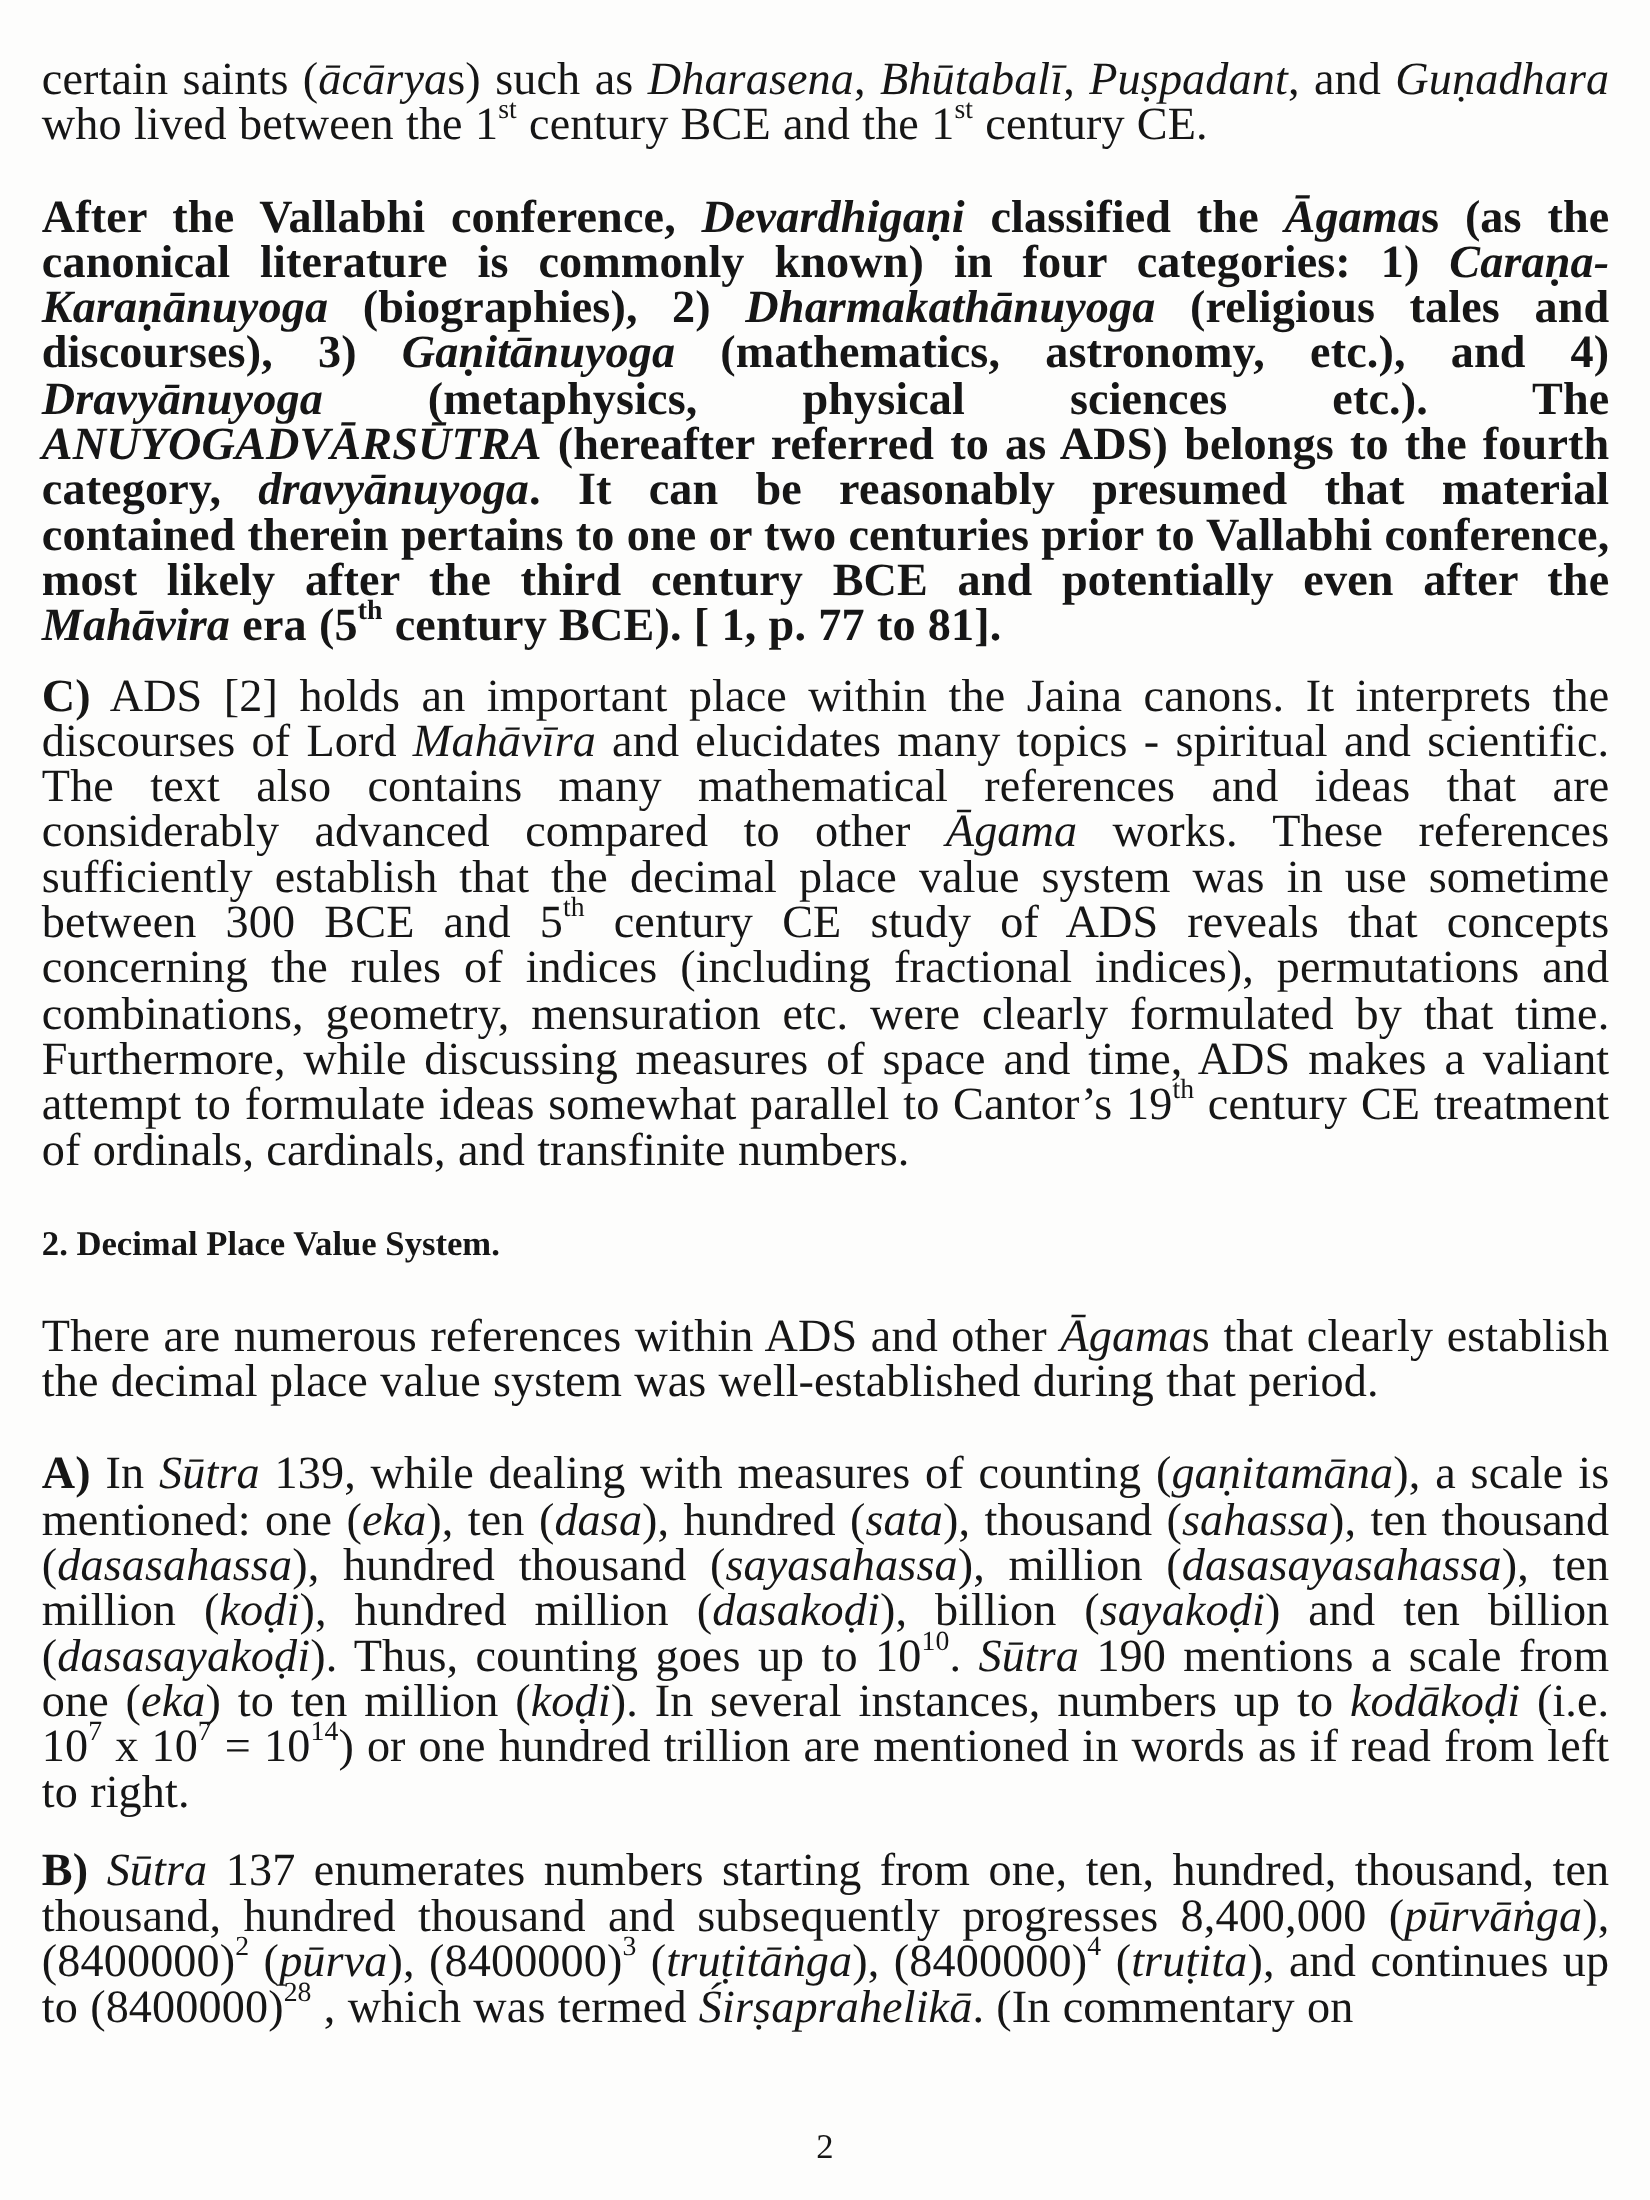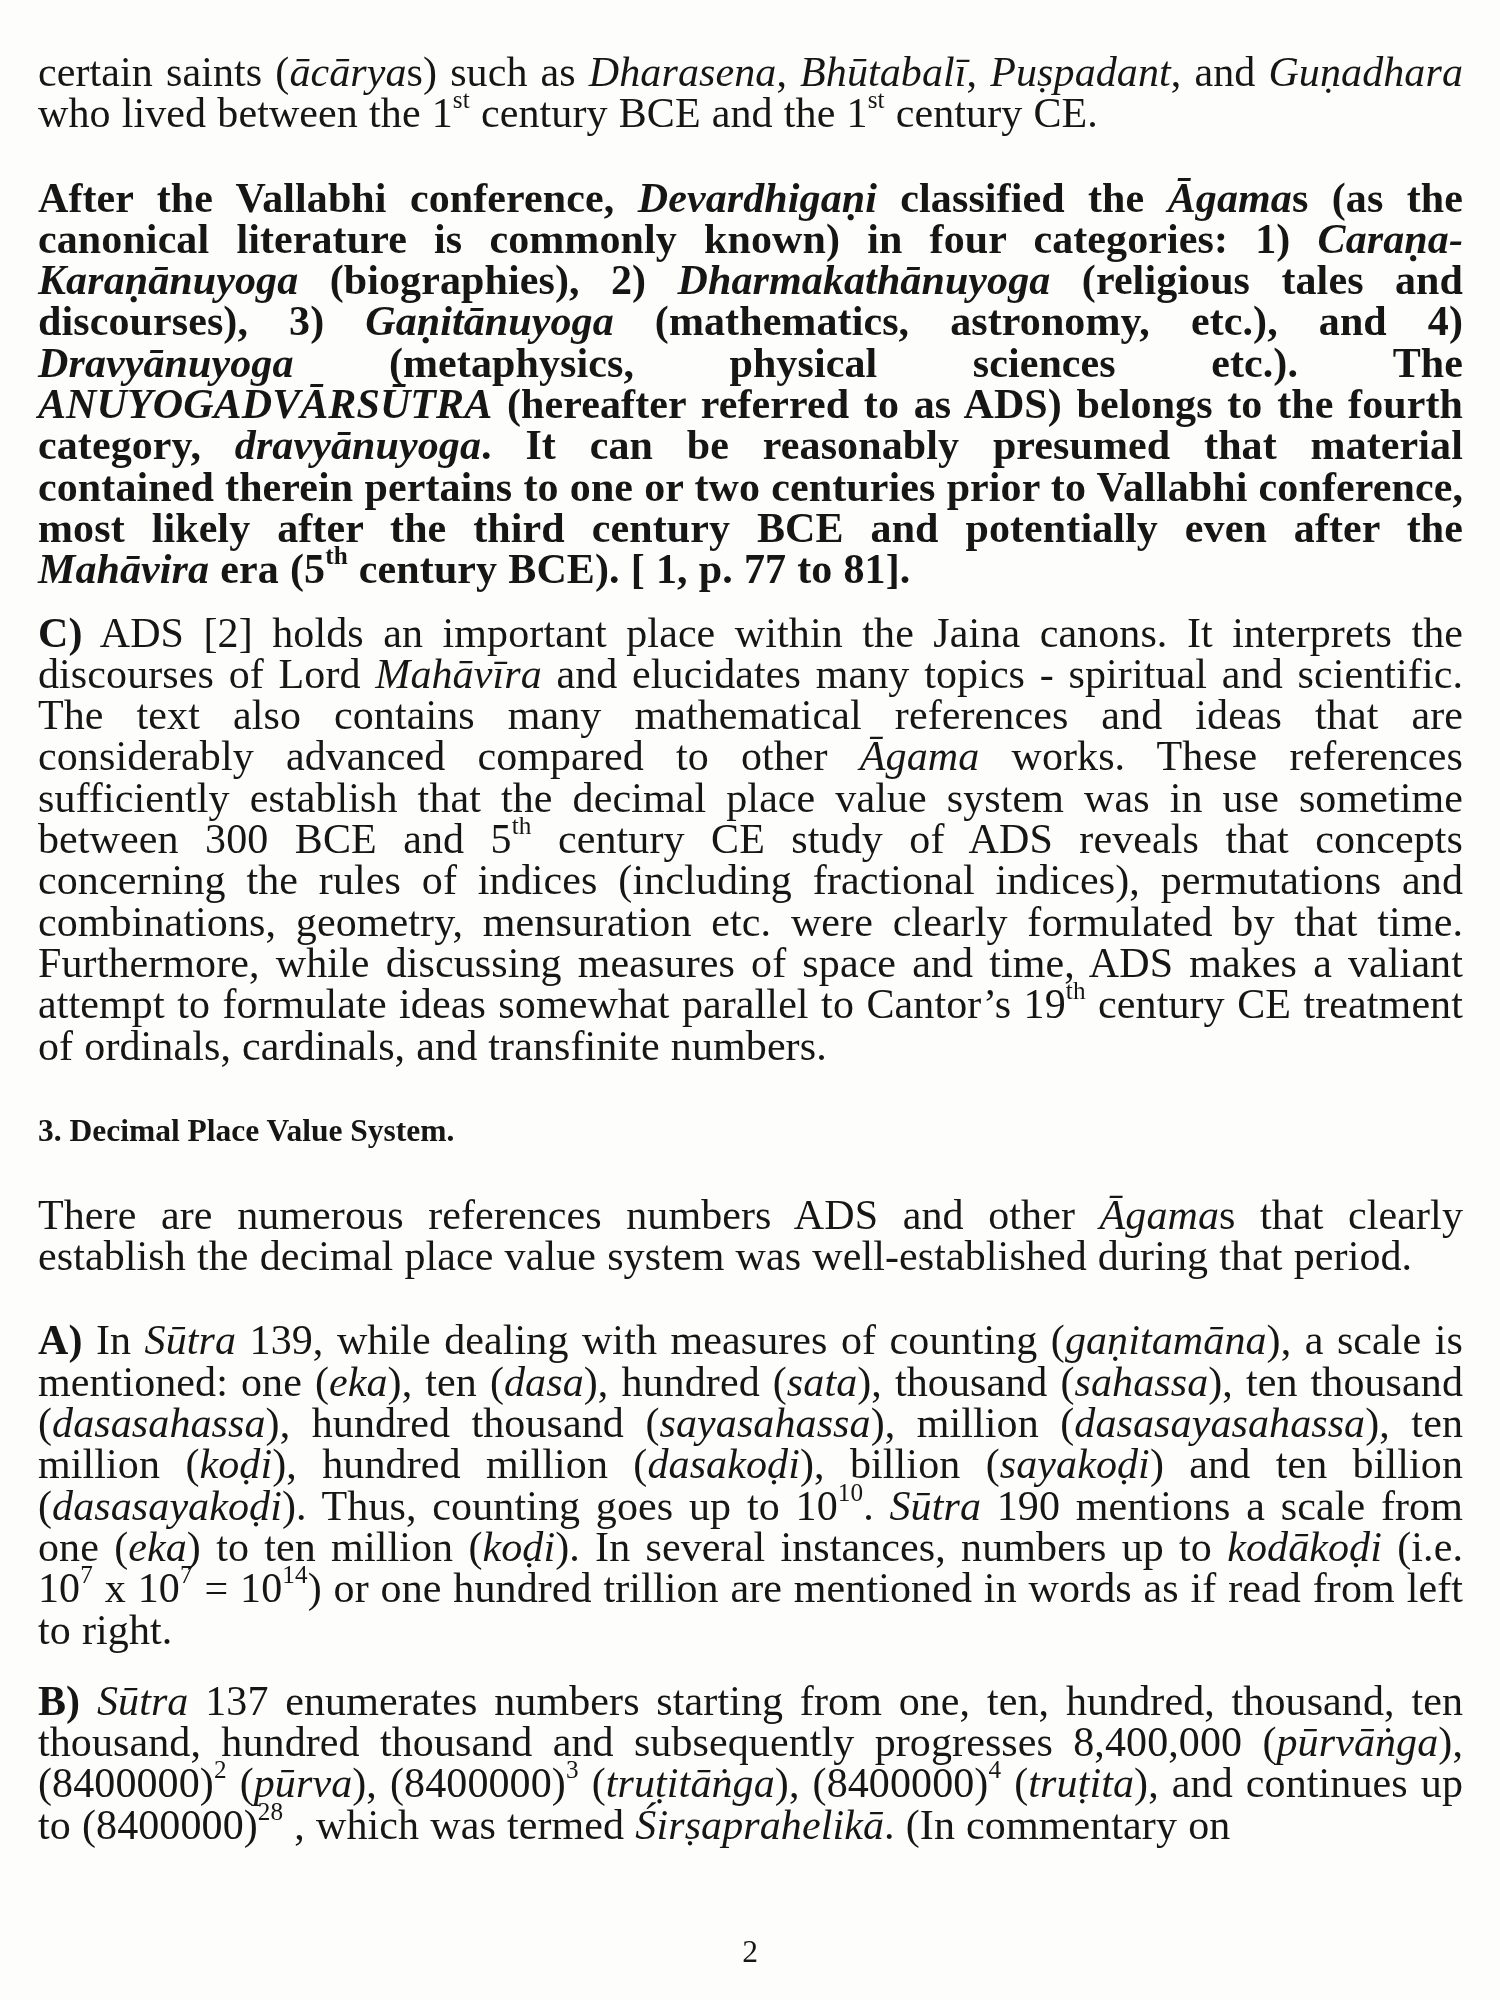--- a/index.html
+++ b/index.html
@@ -60,20 +60,20 @@
     }
   </style>
 </head>
 <body>
 
 <div class="page">
   <p class="para" id="p-intro-cont"><span>certain saints (</span><span class="seg-i">ācārya</span><span>s) such as </span><span class="seg-i">Dharasena</span><span>, </span><span class="seg-i">Bhūtabalī</span><span>, </span><span class="seg-i">Puṣpadant</span><span>, and </span><span class="seg-i">Guṇadhara</span><span> who lived between the 1</span><sup>st</sup><span> century BCE and the 1</span><sup>st</sup><span> century CE.</span></p>
   <p class="para" id="p-vallabhi"><span>After the Vallabhi conference, </span><span class="seg-i">Devardhigaṇi</span><span> classified the </span><span class="seg-i">Āgama</span><span>s (as the canonical literature is commonly known) in four categories: 1) </span><span class="seg-i">Caraṇa-Karaṇānuyoga</span><span> (biographies), 2) </span><span class="seg-i">Dharmakathānuyoga</span><span> (religious tales and discourses), 3) </span><span class="seg-i">Gaṇitānuyoga</span><span> (mathematics, astronomy, etc.), and 4) </span><span class="seg-i">Dravyānuyoga</span><span> (metaphysics, physical sciences etc.). The </span><span class="seg-i">ANUYOGADVĀRSŪTRA</span><span> (hereafter referred to as ADS) belongs to the fourth category, </span><span class="seg-i">dravyānuyoga</span><span>. It can be reasonably presumed that material contained therein pertains to one or two centuries prior to Vallabhi conference, most likely after the third century BCE and potentially even after the </span><span class="seg-i">Mahāvira</span><span> era (5</span><sup>th</sup><span> century BCE). [ 1, p. 77 to 81].</span></p>
   <p class="para" id="p-c"><span class="seg-b">C)</span><span> ADS [2] holds an important place within the Jaina canons. It interprets the discourses of Lord </span><span class="seg-i">Mahāvīra</span><span> and elucidates many topics - spiritual and scientific. The text also contains many mathematical references and ideas that are considerably advanced compared to other </span><span class="seg-i">Āgama</span><span> works. These references sufficiently establish that the decimal place value system was in use sometime between 300 BCE and 5</span><sup>th</sup><span> century CE study of ADS reveals that concepts concerning the rules of indices (including fractional indices), permutations and combinations, geometry, mensuration etc. were clearly formulated by that time. Furthermore, while discussing measures of space and time, ADS makes a valiant attempt to formulate ideas somewhat parallel to Cantor’s 19</span><sup>th</sup><span> century CE treatment of ordinals, cardinals, and transfinite numbers.</span></p>
 
-  <h2 class="section-heading">3. Decimal Place Value System.</h2>
+  <h2 class="section-heading">2. Decimal Place Value System.</h2>
 
-  <p class="para" id="p-numerous"><span>There are numerous references numbers ADS and other </span><span class="seg-i">Āgama</span><span>s that clearly establish the decimal place value system was well-established during that period.</span></p>
+  <p class="para" id="p-numerous"><span>There are numerous references within ADS and other </span><span class="seg-i">Āgama</span><span>s that clearly establish the decimal place value system was well-established during that period.</span></p>
   <p class="para" id="p-a"><span class="seg-b">A)</span><span> In </span><span class="seg-i">Sūtra</span><span> 139, while dealing with measures of counting (</span><span class="seg-i">gaṇitamāna</span><span>), a scale is mentioned: one (</span><span class="seg-i">eka</span><span>), ten (</span><span class="seg-i">dasa</span><span>), hundred (</span><span class="seg-i">sata</span><span>), thousand (</span><span class="seg-i">sahassa</span><span>), ten thousand (</span><span class="seg-i">dasasahassa</span><span>), hundred thousand (</span><span class="seg-i">sayasahassa</span><span>), million (</span><span class="seg-i">dasasayasahassa</span><span>), ten million (</span><span class="seg-i">koḍi</span><span>), hundred million (</span><span class="seg-i">dasakoḍi</span><span>), billion (</span><span class="seg-i">sayakoḍi</span><span>) and ten billion (</span><span class="seg-i">dasasayakoḍi</span><span>). Thus, counting goes up to 10</span><sup>10</sup><span>. </span><span class="seg-i">Sūtra</span><span> 190 mentions a scale from one (</span><span class="seg-i">eka</span><span>) to ten million (</span><span class="seg-i">koḍi</span><span>). In several instances, numbers up to </span><span class="seg-i">kodākoḍi</span><span> (i.e. 10</span><sup>7</sup><span> x 10</span><sup>7</sup><span> = 10</span><sup>14</sup><span>) or one hundred trillion are mentioned in words as if read from left to right.</span></p>
   <p class="para" id="p-b"><span class="seg-b">B)</span><span> </span><span class="seg-i">Sūtra</span><span> 137 enumerates numbers starting from one, ten, hundred, thousand, ten thousand, hundred thousand and subsequently progresses 8,400,000 (</span><span class="seg-i">pūrvāṅga</span><span>), (8400000)</span><sup>2</sup><span> (</span><span class="seg-i">pūrva</span><span>), (8400000)</span><sup>3</sup><span> (</span><span class="seg-i">truṭitāṅga</span><span>), (8400000)</span><sup>4</sup><span> (</span><span class="seg-i">truṭita</span><span>), and continues up to (8400000)</span><sup>28</sup><span> , which was termed </span><span class="seg-i">Śirṣaprahelikā</span><span>. (In commentary on</span></p>
 </div>
 
 <div class="page-number">2</div>
 
 </body></html>

